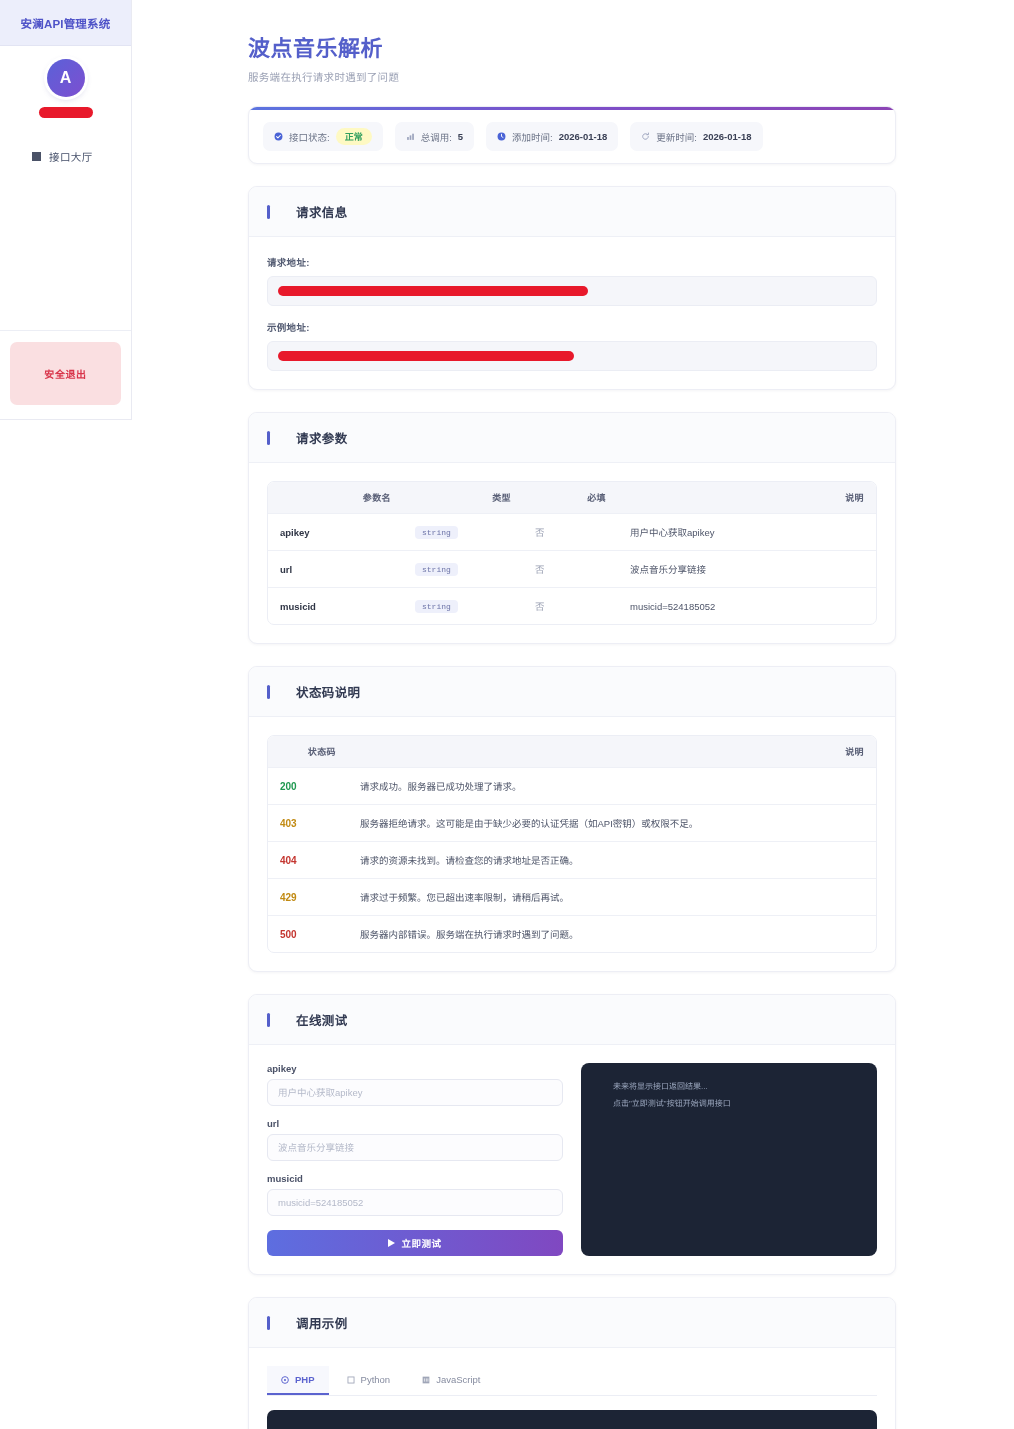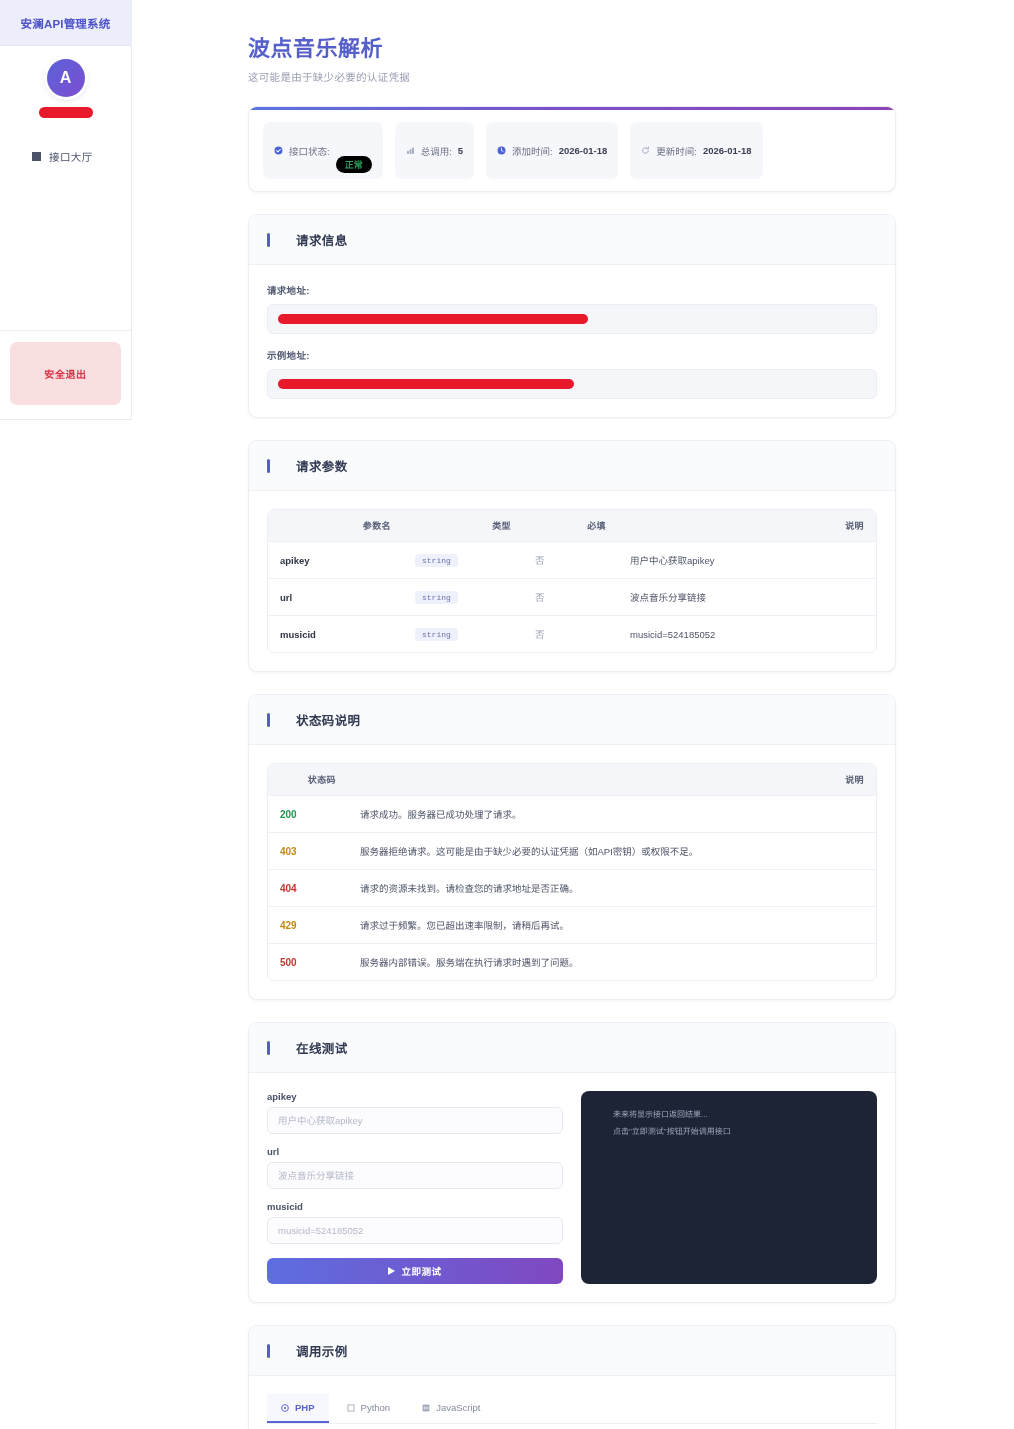--- a/index.html
+++ b/index.html
@@ -93,22 +93,22 @@
   .meta-chip {
     display: flex; align-items: center; gap: 6px;
     background: #f6f7fb; border-radius: 7px;
     padding: 6px 11px;
     font-size: 9.5px; color: #5c6479; white-space: nowrap;
   }
   .chip-ico { width: 9px; height: 9px; flex: none; display: block; }
   .chip-label { color: #6b7387; }
   .chip-value { font-weight: 700; color: #3a4055; }
   .badge-ok {
-    background: #000000; color: #2f9e5e; font-weight: 700;
-    border-radius: 10px; padding: 2px 9px; font-size: 9px; margin-top: 28px;
+    background: #fef9c3; color: #2f9e5e; font-weight: 700;
+    border-radius: 10px; padding: 2px 9px; font-size: 9px;
   }
 
   
   .panel {
     margin-top: 22px;
     background: #fff;
     border: 1px solid #edeef5;
     border-radius: 9px;
     box-shadow: 0 1px 3px rgba(40,40,80,.05);
     overflow: hidden;
@@ -228,21 +228,21 @@
     </nav>
 
     <div class="sidebar-foot">
       <button class="logout-btn">安全退出</button>
     </div>
   </aside>
 
   <main class="main">
 
     <h1 class="page-title">波点音乐解析</h1>
-    <p class="page-sub">这可能是由于缺少必要的认证凭据</p>
+    <p class="page-sub">服务端在执行请求时遇到了问题</p>
 
     <section class="meta-card">
       <div class="meta-accent"></div>
       <div class="meta-row">
 
         <div class="meta-chip">
           <svg class="chip-ico" viewBox="0 0 16 16">
             <circle cx="8" cy="8" r="7" fill="#4a63d6"></circle>
             <path d="M4.6 8.2 L7 10.5 L11.4 5.8" fill="none" stroke="#fff" stroke-width="1.8" stroke-linecap="round" stroke-linejoin="round"></path>
           </svg>

